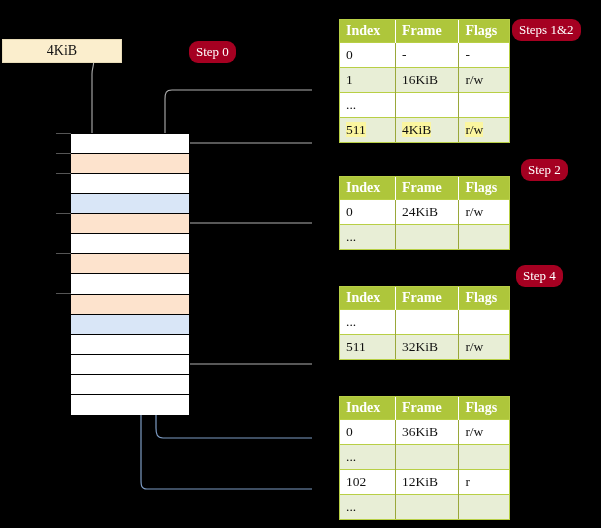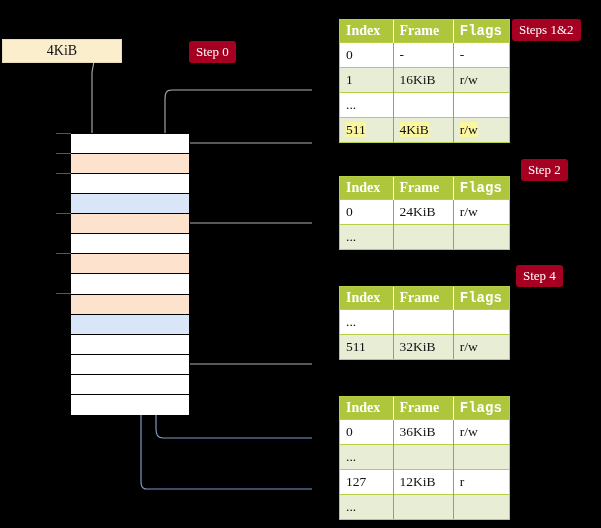--- a/index.html
+++ b/index.html
@@ -4,21 +4,21 @@
 <style>
   html,body{margin:0;padding:0;background:#000;}
   body{width:601px;height:528px;position:relative;overflow:hidden;
        font-family:"Liberation Serif","DejaVu Serif",serif;}
 
   .stage{position:absolute;left:0;top:0;width:601px;height:528px;}
 
   
   .badge{position:absolute;background:#a50021;color:#fff;
          font-size:13px;line-height:1;padding:4px 7px 5px 7px;
-         border-radius:3px;white-space:nowrap;
+         border-radius:9px;white-space:nowrap;
          box-shadow:0 1px 0 rgba(0,0,0,.6);}
 
   
   .vbox{position:absolute;background:#fbeecd;border:1px solid #e8dcb8;
         color:#111;font-size:14px;text-align:center;line-height:22px;
         height:22px;}
 
   
   .ptable{position:absolute;border:1px solid #b8cf45;
           border-collapse:collapse;background:#fff;font-size:13.5px;margin-left:28px;}
@@ -30,21 +30,21 @@
   .ptable td{padding:3px 6px;border-top:1px solid #b8cf45;
              border-right:1px solid #9aa83a;color:#111;
              font-size:13.5px;white-space:nowrap;height:18px;}
   .ptable td:last-child{border-right:none;}
   .ptable tr.alt td{background:#e8eed6;}
   .ptable tr.plain td{background:#ffffff;}
   .ptable td .hl{background:#fbf6a0;}
 
   .col-i{width:56px;}
   .col-f{width:66px;}
-  .col-g{width:46px;font-family:Liberation Mono, monospace;}
+  .col-g{width:46px;}
 
   
   .memcol{position:absolute;border:1px solid #000;box-sizing:border-box;}
   .memrow{box-sizing:border-box;border-bottom:1px solid #000;width:100%;}
   .memrow:last-child{border-bottom:none;}
   .m-white{background:#ffffff;}
   .m-orange{background:#fde3cd;}
   .m-blue{background:#d9e6f7;}
 
   .tick{position:absolute;height:1px;background:#555;}
@@ -228,21 +228,21 @@
             <td>0</td>
             <td>36KiB</td>
             <td>r/w</td>
           </tr>
           <tr class="alt">
             <td>...</td>
             <td></td>
             <td></td>
           </tr>
           <tr class="plain">
-            <td>127</td>
+            <td>102</td>
             <td>12KiB</td>
             <td>r</td>
           </tr>
           <tr class="alt">
             <td>...</td>
             <td></td>
             <td></td>
           </tr>
         </tbody>
       </table>

